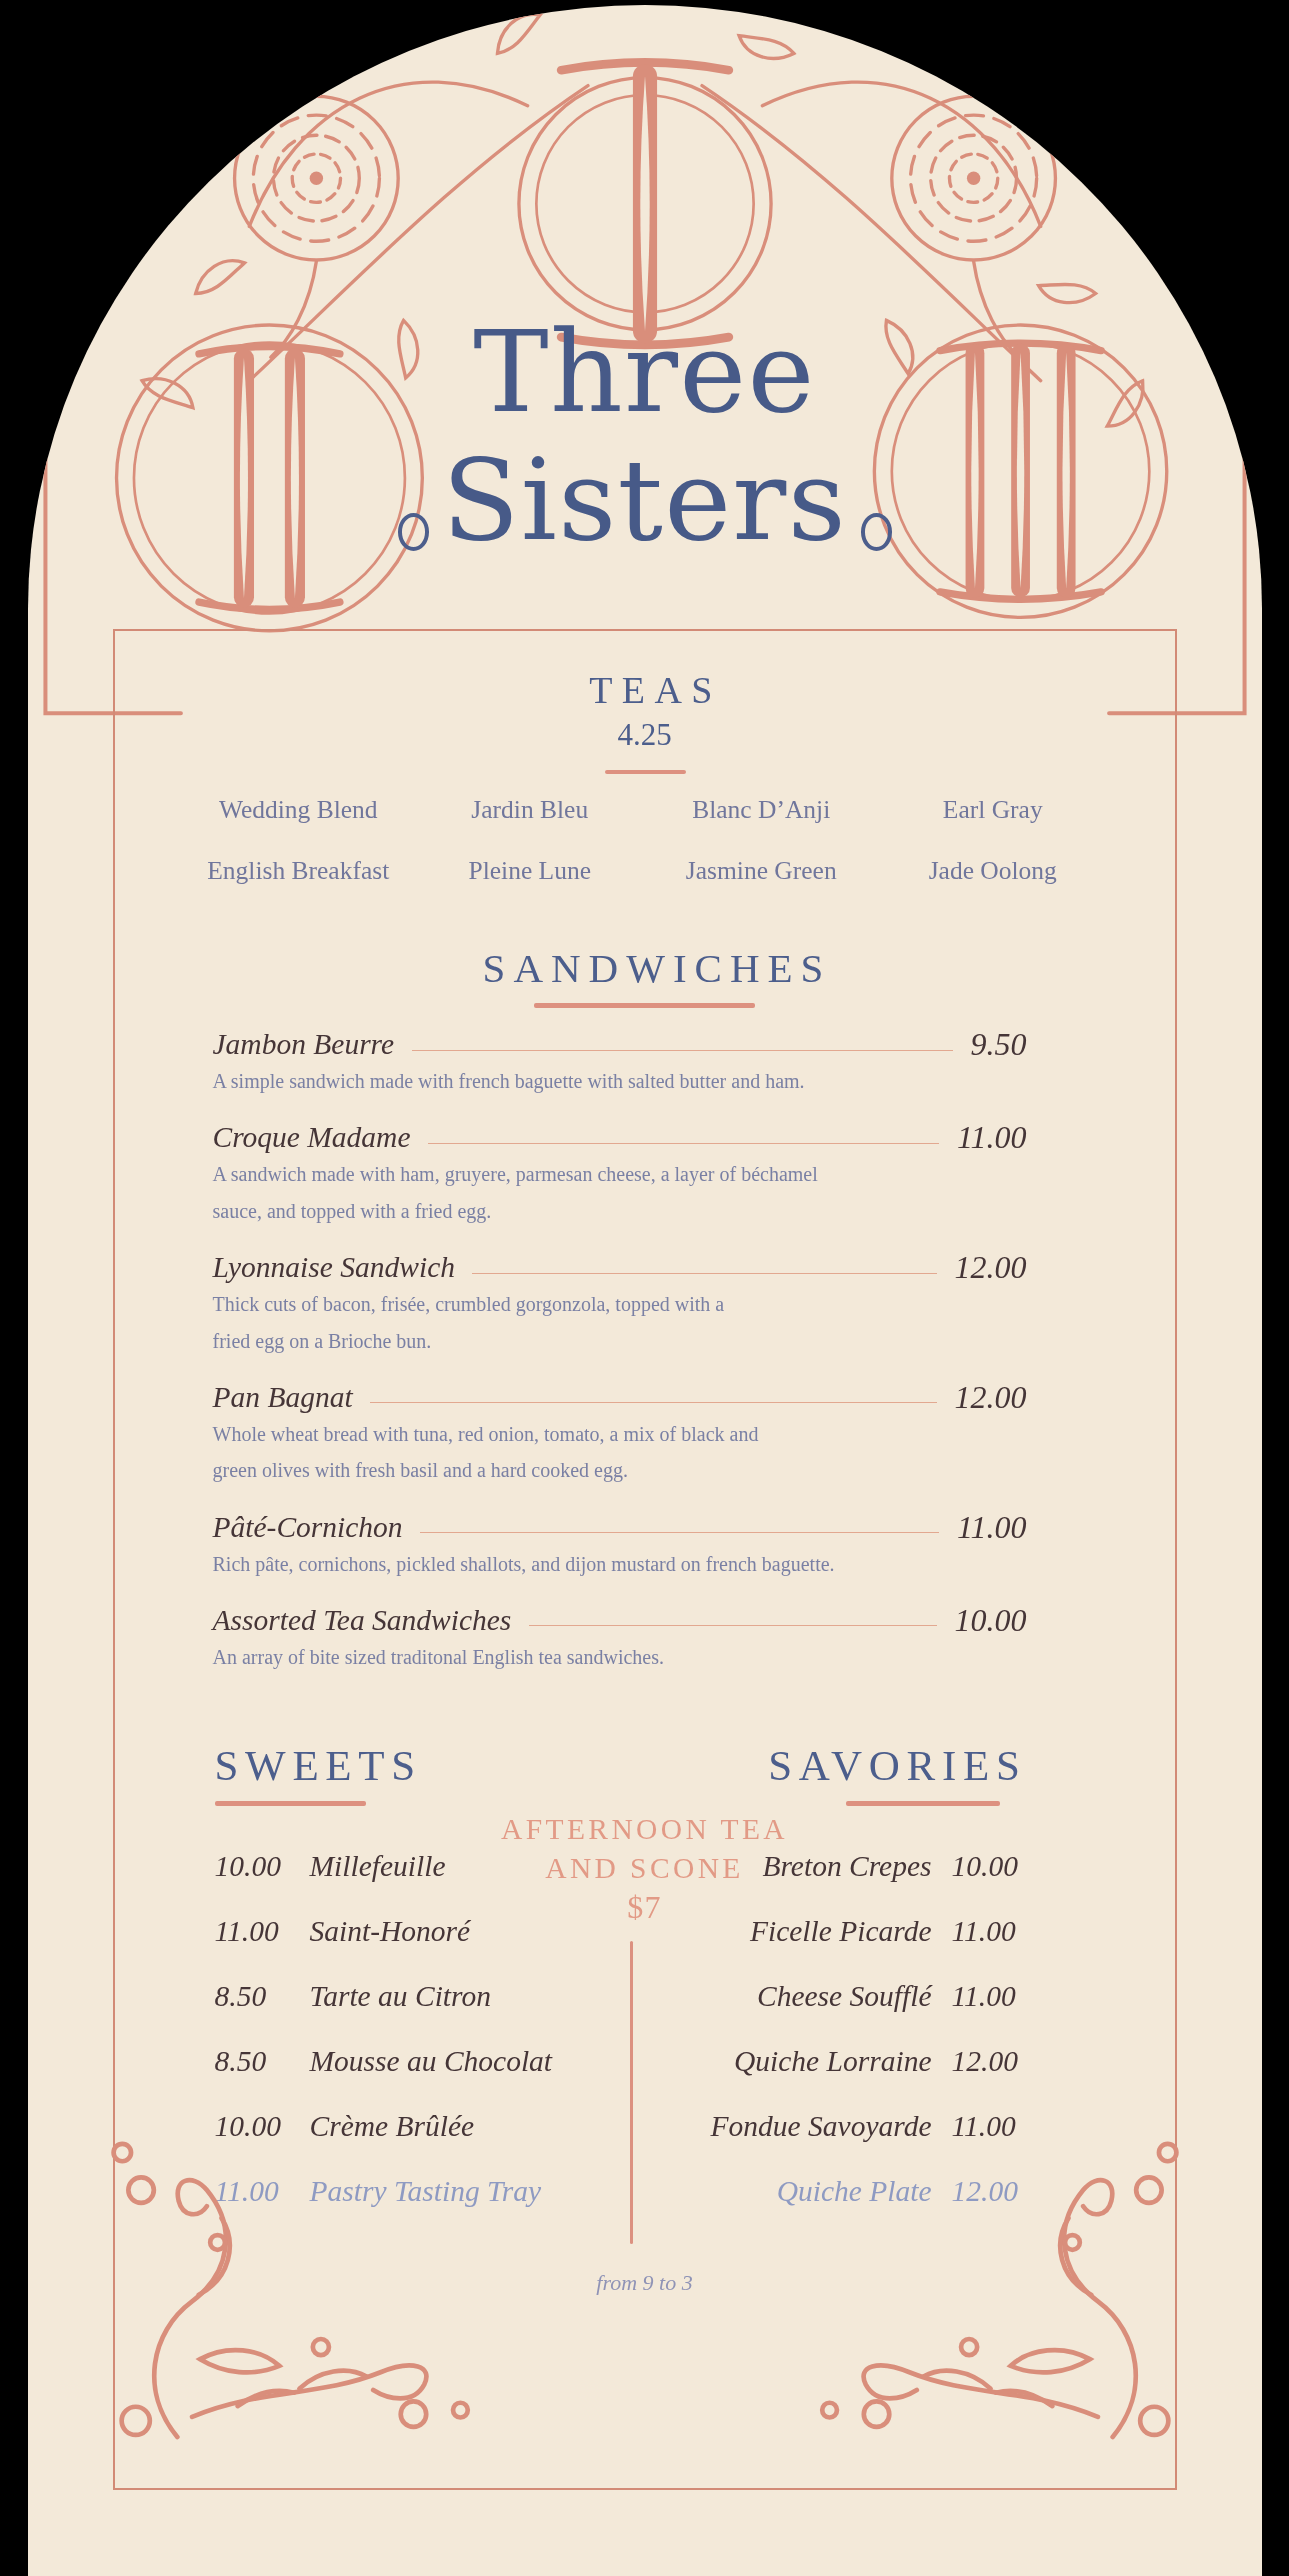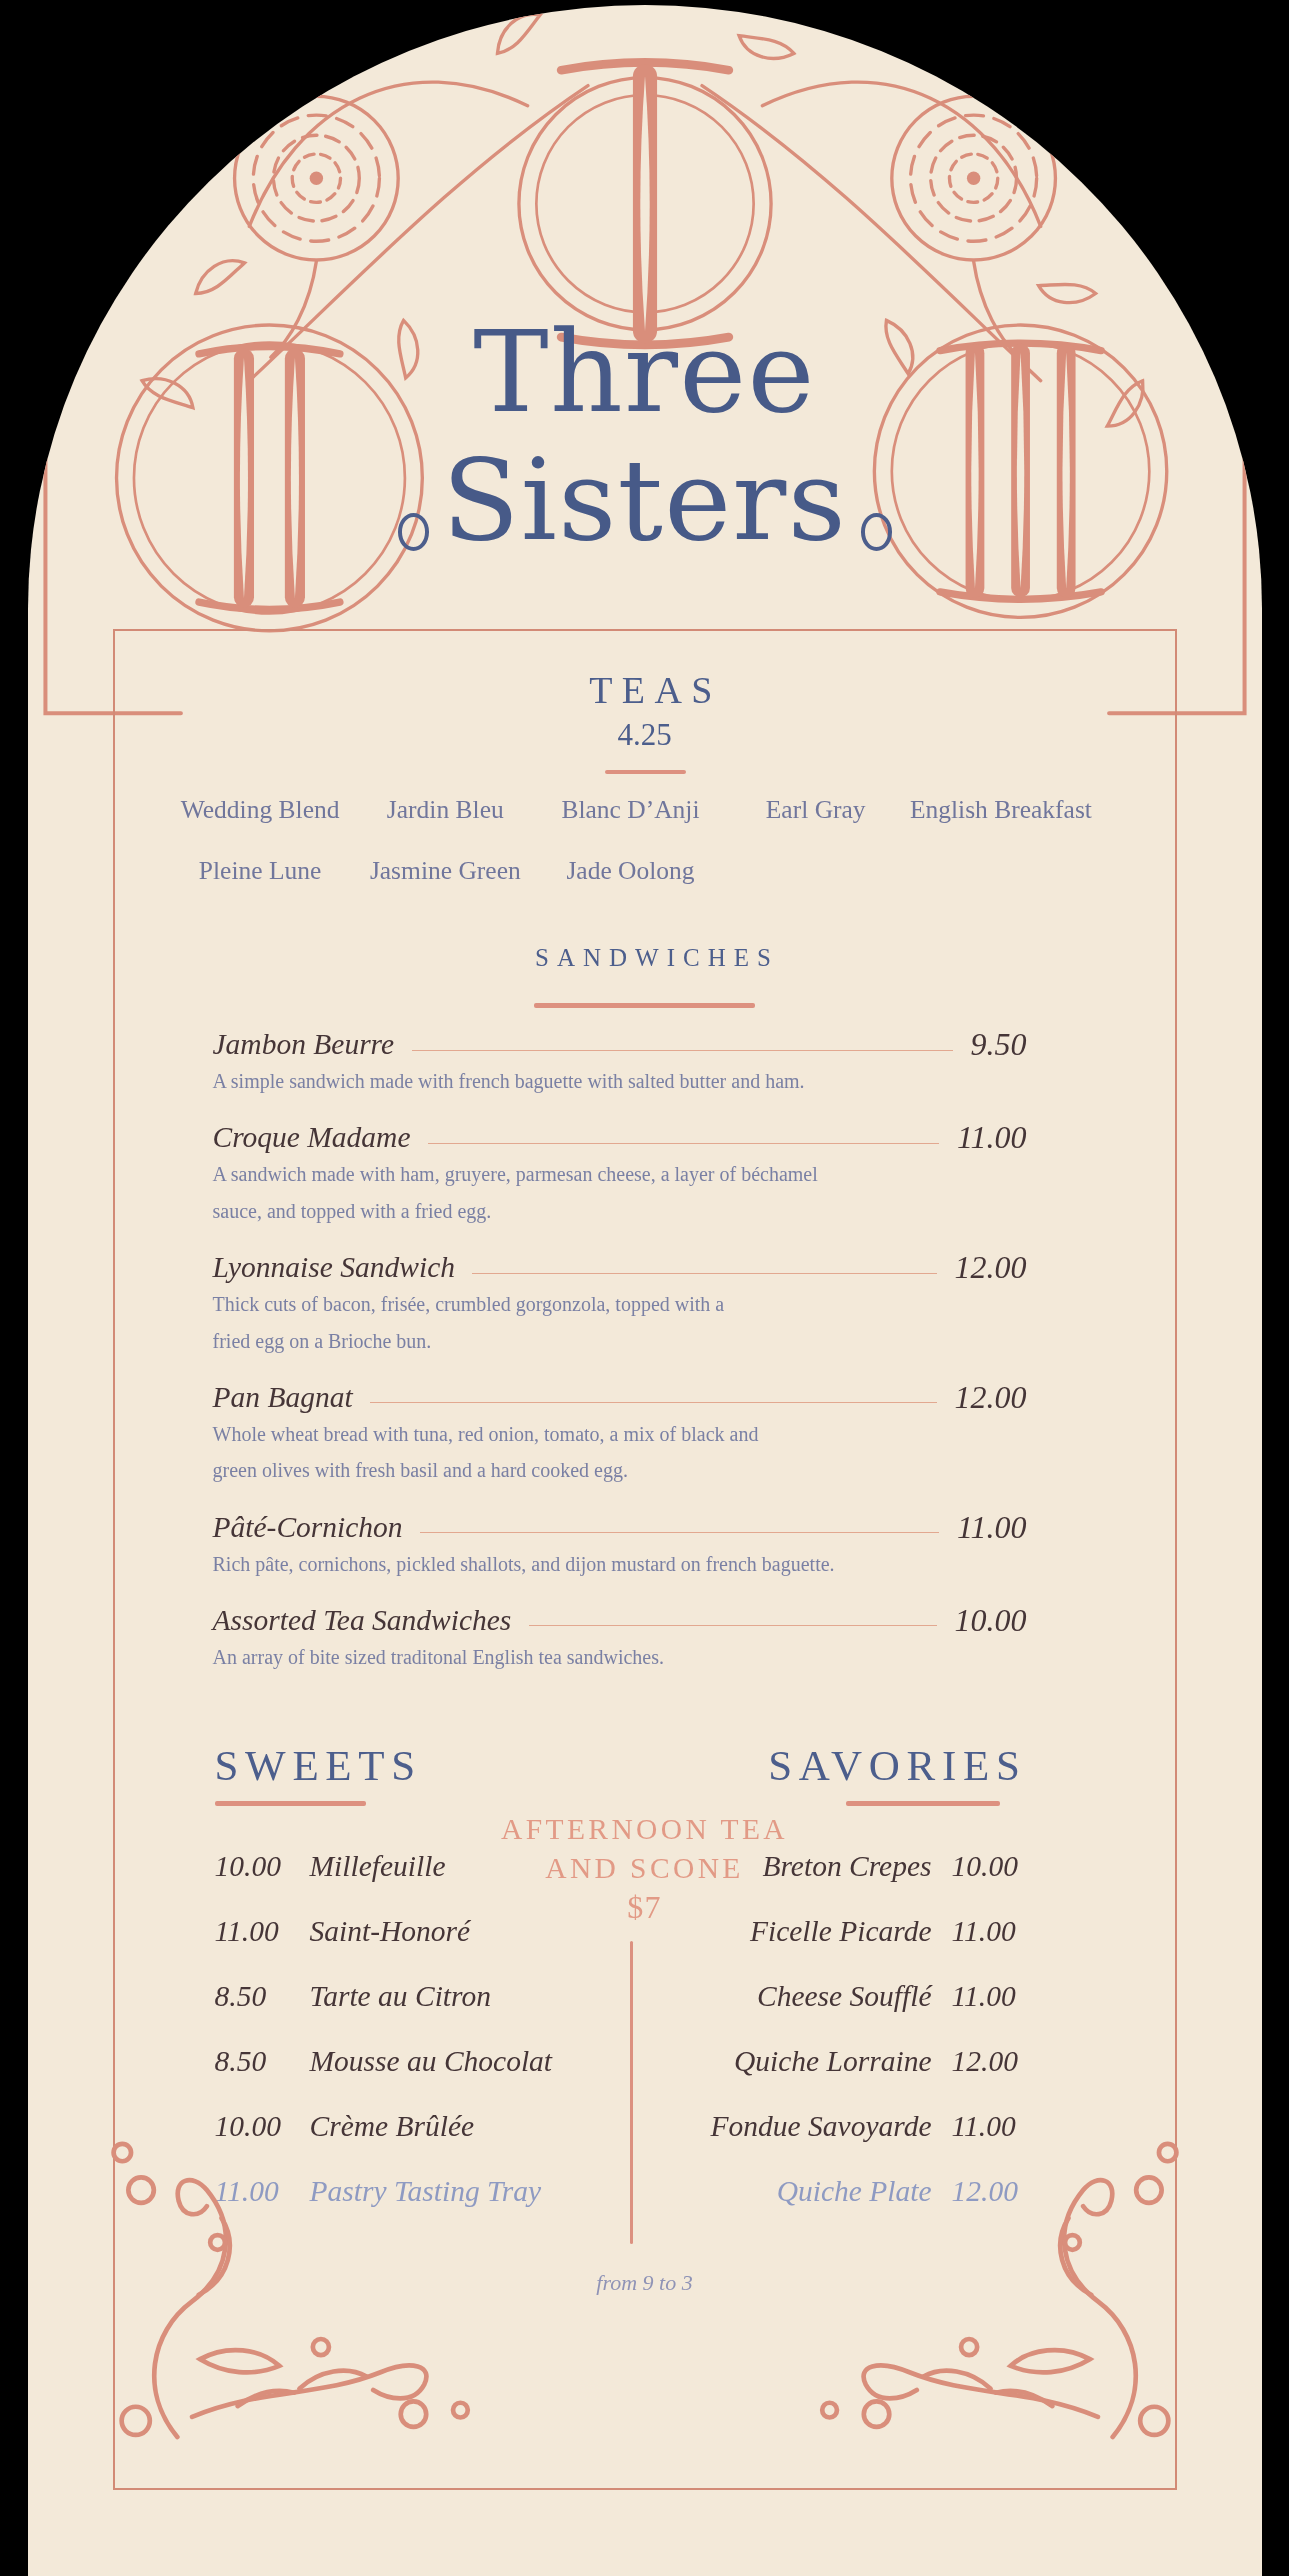--- a/index.html
+++ b/index.html
@@ -19,25 +19,25 @@
   .title-three{top:305px;}
   .title-sisters{top:433px;}
   .title-dot{position:absolute;width:23px;height:29.5px;border:4.7px solid #4c5e8c;border-radius:50%;top:508px;}
   .dot-left{left:370px;}  .dot-right{left:833px;}
   
   .shead{position:absolute;width:100%;text-align:center;color:#4c5e8c;}
   .teas-head{top:663px;font-size:38px;letter-spacing:9.4px;padding-left:22px;box-sizing:border-box;}
   .teas-price{position:absolute;width:100%;text-align:center;top:712px;font-size:31px;color:#4c5e8c;}
   .rule{position:absolute;background:#dd9180;height:4px;border-radius:2px;}
   .rule-teas{left:577px;top:765px;width:81px;}
-  .sand-head{top:939px;font-size:25px;letter-spacing:8px;padding-left:25px;box-sizing:border-box;}
+  .sand-head{top:939px;font-size:41px;letter-spacing:8px;padding-left:25px;box-sizing:border-box;}
   .rule-sand{left:506px;top:998px;width:221px;height:4.7px;}
   
-  .teas-grid{position:absolute;left:140px;top:790px;width:926px;display:grid;
-             grid-template-columns:repeat(5,1fr);row-gap:31px;justify-items:center;
+  .teas-grid{position:absolute;left:155px;top:790px;width:926px;display:grid;
+             grid-template-columns:repeat(4,1fr);row-gap:31px;justify-items:center;
              font-size:25.5px;color:#70769c;}
   
   .sandwiches{position:absolute;left:185px;top:1021px;width:814px;}
   .s-item{margin-bottom:19.5px;}
   .s-row{display:flex;align-items:center;}
   .s-name{font-style:italic;font-size:29.5px;color:#453537;white-space:nowrap;}
   .s-leader{flex:1;border-top:1.3px solid #e2a890;margin:10.7px 17.4px 0 17.4px;}
   .s-price{font-style:italic;font-size:32px;color:#453537;}
   .s-desc{font-size:20px;color:#7a80a4;margin-top:0;line-height:1.83;}
   .s-item:nth-child(2) .s-desc{max-width:631px;}

